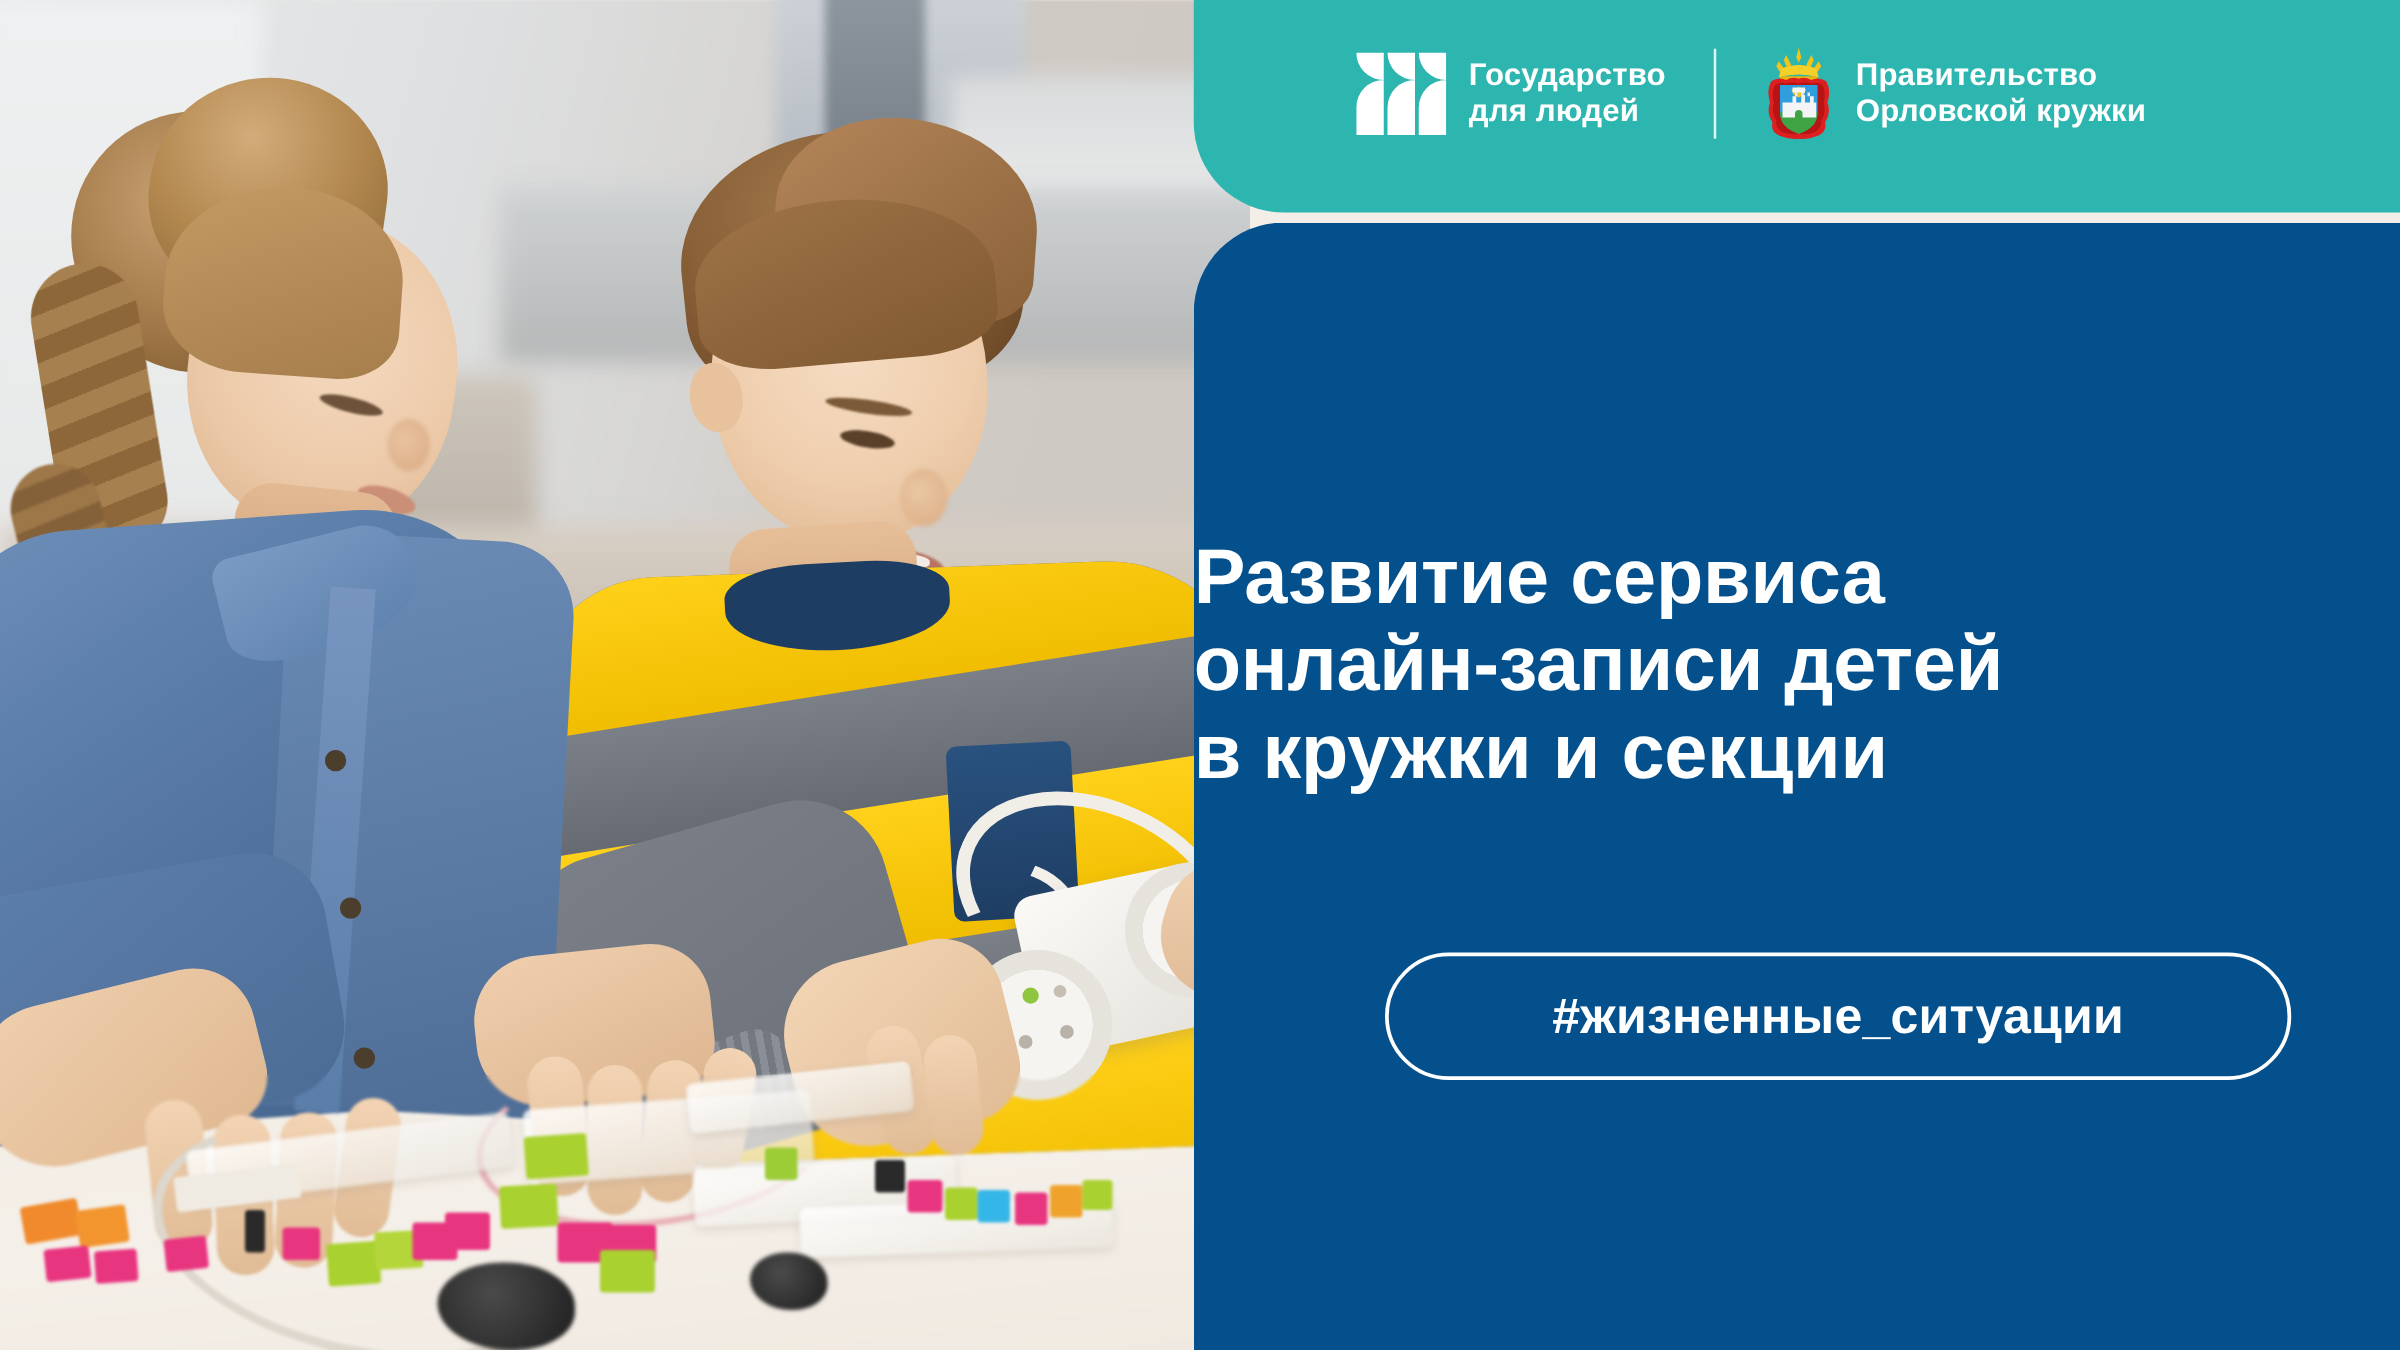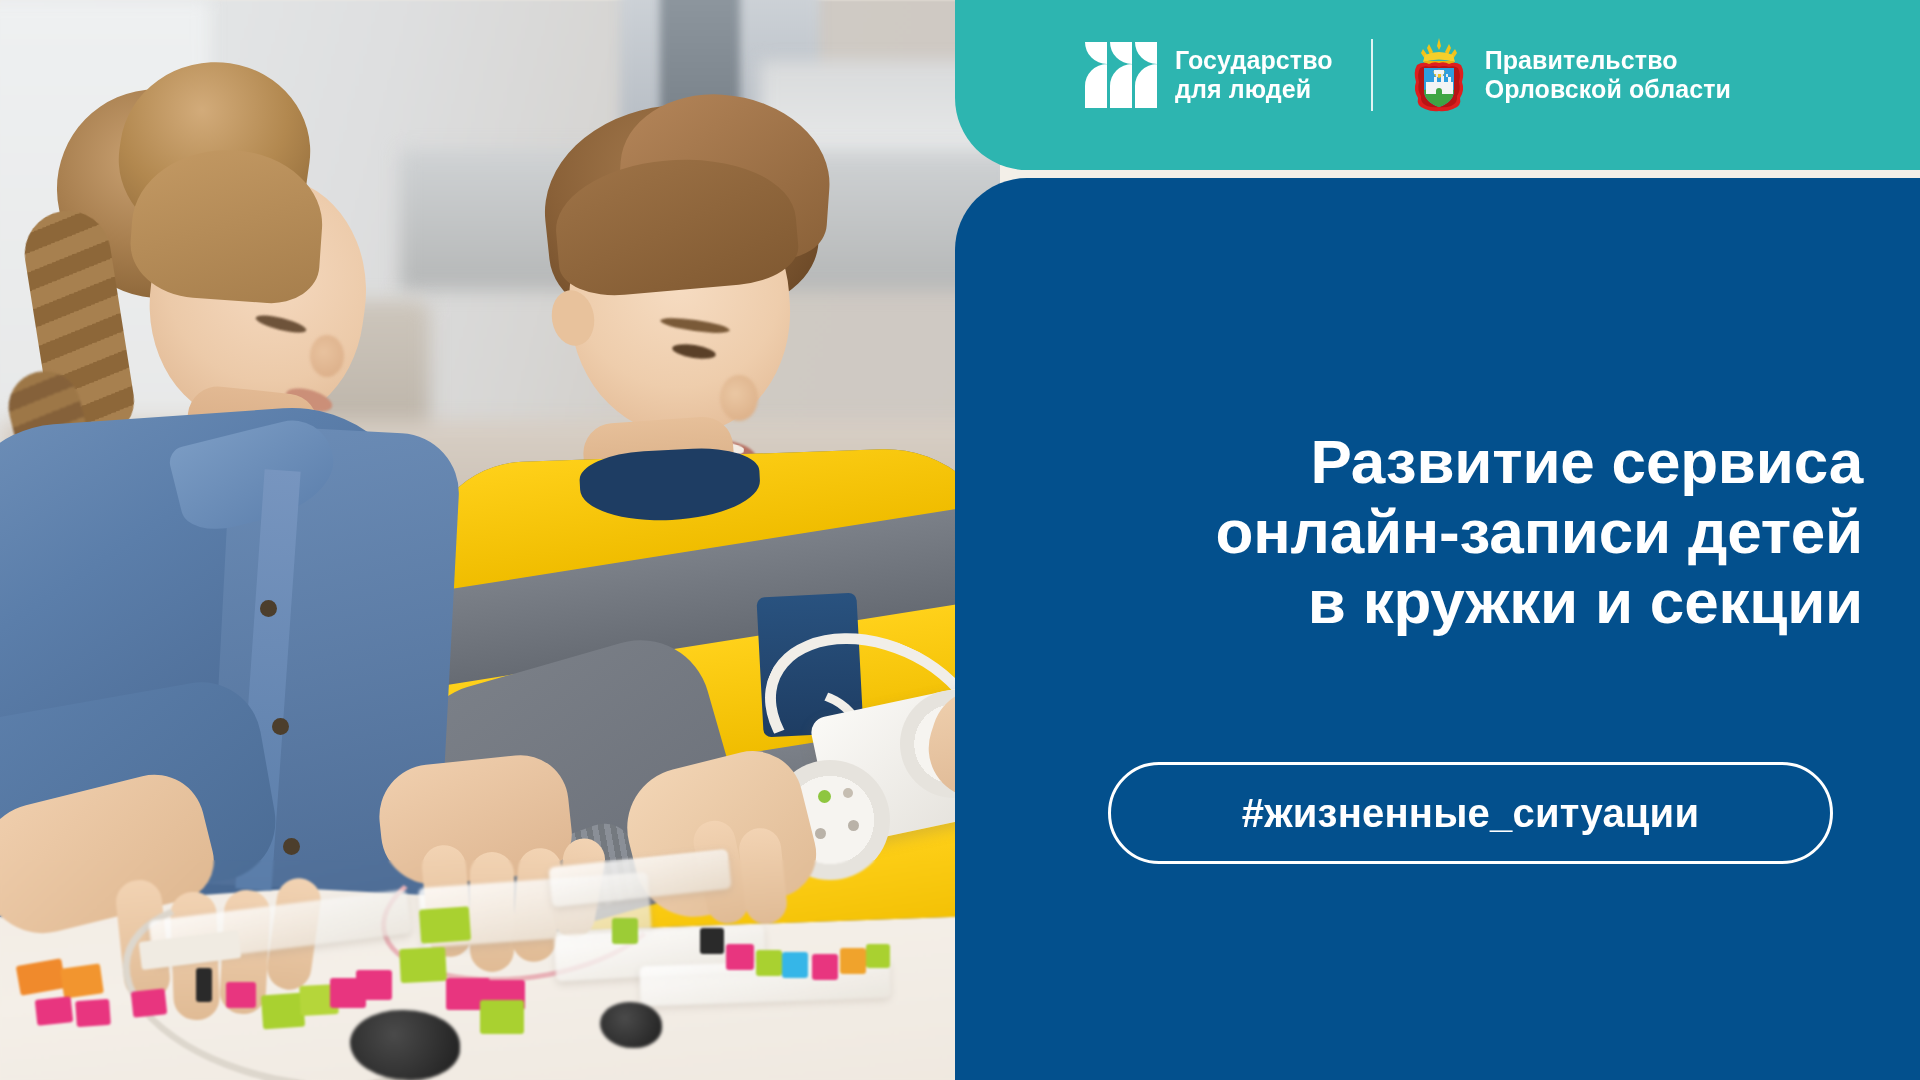--- a/index.html
+++ b/index.html
@@ -443,21 +443,21 @@
     line-height: 1.18;
     white-space: pre-line;
     letter-spacing: .1px;
   }
 
   
   .headline {
     position: absolute;
     left: 955px; top: 385px;
     width: 908px;
-    text-align: right;
+    text-align: left;
     color: #ffffff;
     font-size: 62px;
     font-weight: bold;
     line-height: 1.13;
     white-space: pre-line;
     letter-spacing: -0.2px;
   }
 
   
   .pill {
@@ -658,21 +658,21 @@
 
           <path d="M28 31 L30 35 L34 33 L32 38 L28 40 L24 38 L22 33 L26 35 Z" fill="#f0c42a"></path>
 
           <path d="M17 44 h6 v-5 h3 v5 h4 v-6 h3 v6 h4 v-5 h3 v5 h2 v12 H15 V44 Z" fill="#f2f4f5"></path>
           <path d="M22 39 h3 v-4 h2 v4 h3 v-4 h2 v4 h3 v-3 h2 v3 h-15 Z" fill="#e6e9ea"></path>
           <rect x="25" y="50" width="6" height="9" rx="3" fill="#3fa544"></rect>
           <path d="M23 36 h10 v-4 h-10 Z" fill="#f2f4f5"></path>
         </svg>
       </span>
       <div class="gerb-text">Правительство
-Орловской области</div>
+Орловской кружки</div>
     </div>
   </div>
 
   <h1 class="headline">Развитие сервиса
 онлайн-записи детей
 в кружки и секции</h1>
 
   <div class="pill">
     <span>#жизненные_ситуации</span>
   </div>

